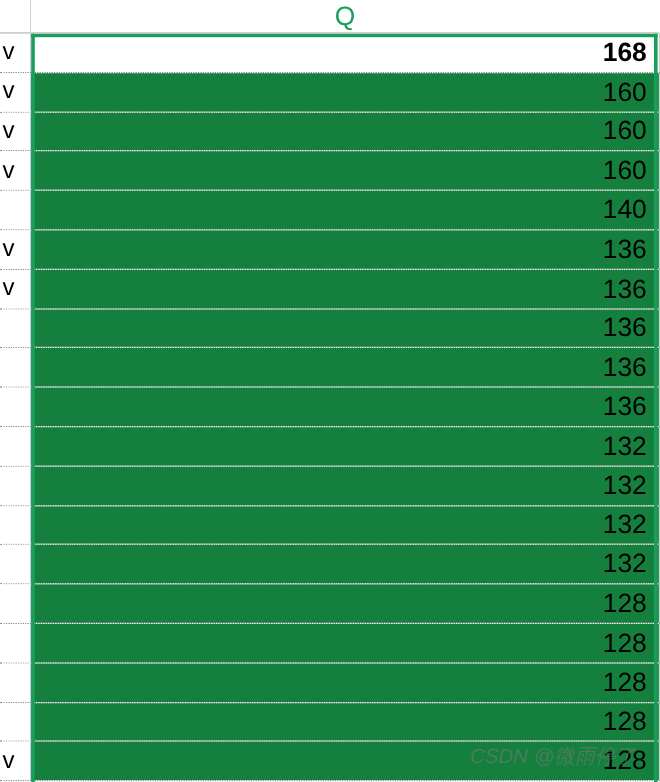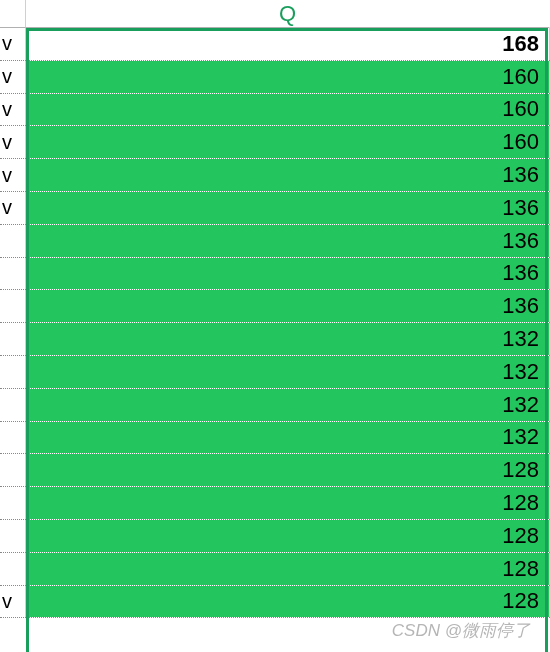--- a/index.html
+++ b/index.html
@@ -80,21 +80,21 @@
       flex: 1;
       display: flex;
       align-items: center;
       justify-content: flex-end;
       padding-right: 10px;
       font-size: 22px;
       color: #000;
       border-right: 1px solid #d0d0d0;
     }
     .cell-q.first { background: #ffffff; font-weight: bold; }
-    .cell-q.shaded { background: #22c55e; }
+    .cell-q.shaded { background: #15803d; }
     .watermark {
       position: absolute;
       bottom: 10px;
       right: 20px;
       color: rgba(120,120,120,0.55);
       font-size: 17px;
       font-style: italic;
       z-index: 10;
       pointer-events: none;
       text-align: center;
@@ -119,20 +119,24 @@
           <div class="cell-p">v</div>
           <div class="cell-q shaded">160</div>
         </div>
         <div class="data-row">
           <div class="cell-p">v</div>
           <div class="cell-q shaded">160</div>
         </div>
         <div class="data-row">
           <div class="cell-p">v</div>
           <div class="cell-q shaded">160</div>
+        </div>
+        <div class="data-row">
+          <div class="cell-p"></div>
+          <div class="cell-q shaded">140</div>
         </div>
         <div class="data-row">
           <div class="cell-p">v</div>
           <div class="cell-q shaded">136</div>
         </div>
         <div class="data-row">
           <div class="cell-p">v</div>
           <div class="cell-q shaded">136</div>
         </div>
         <div class="data-row">

